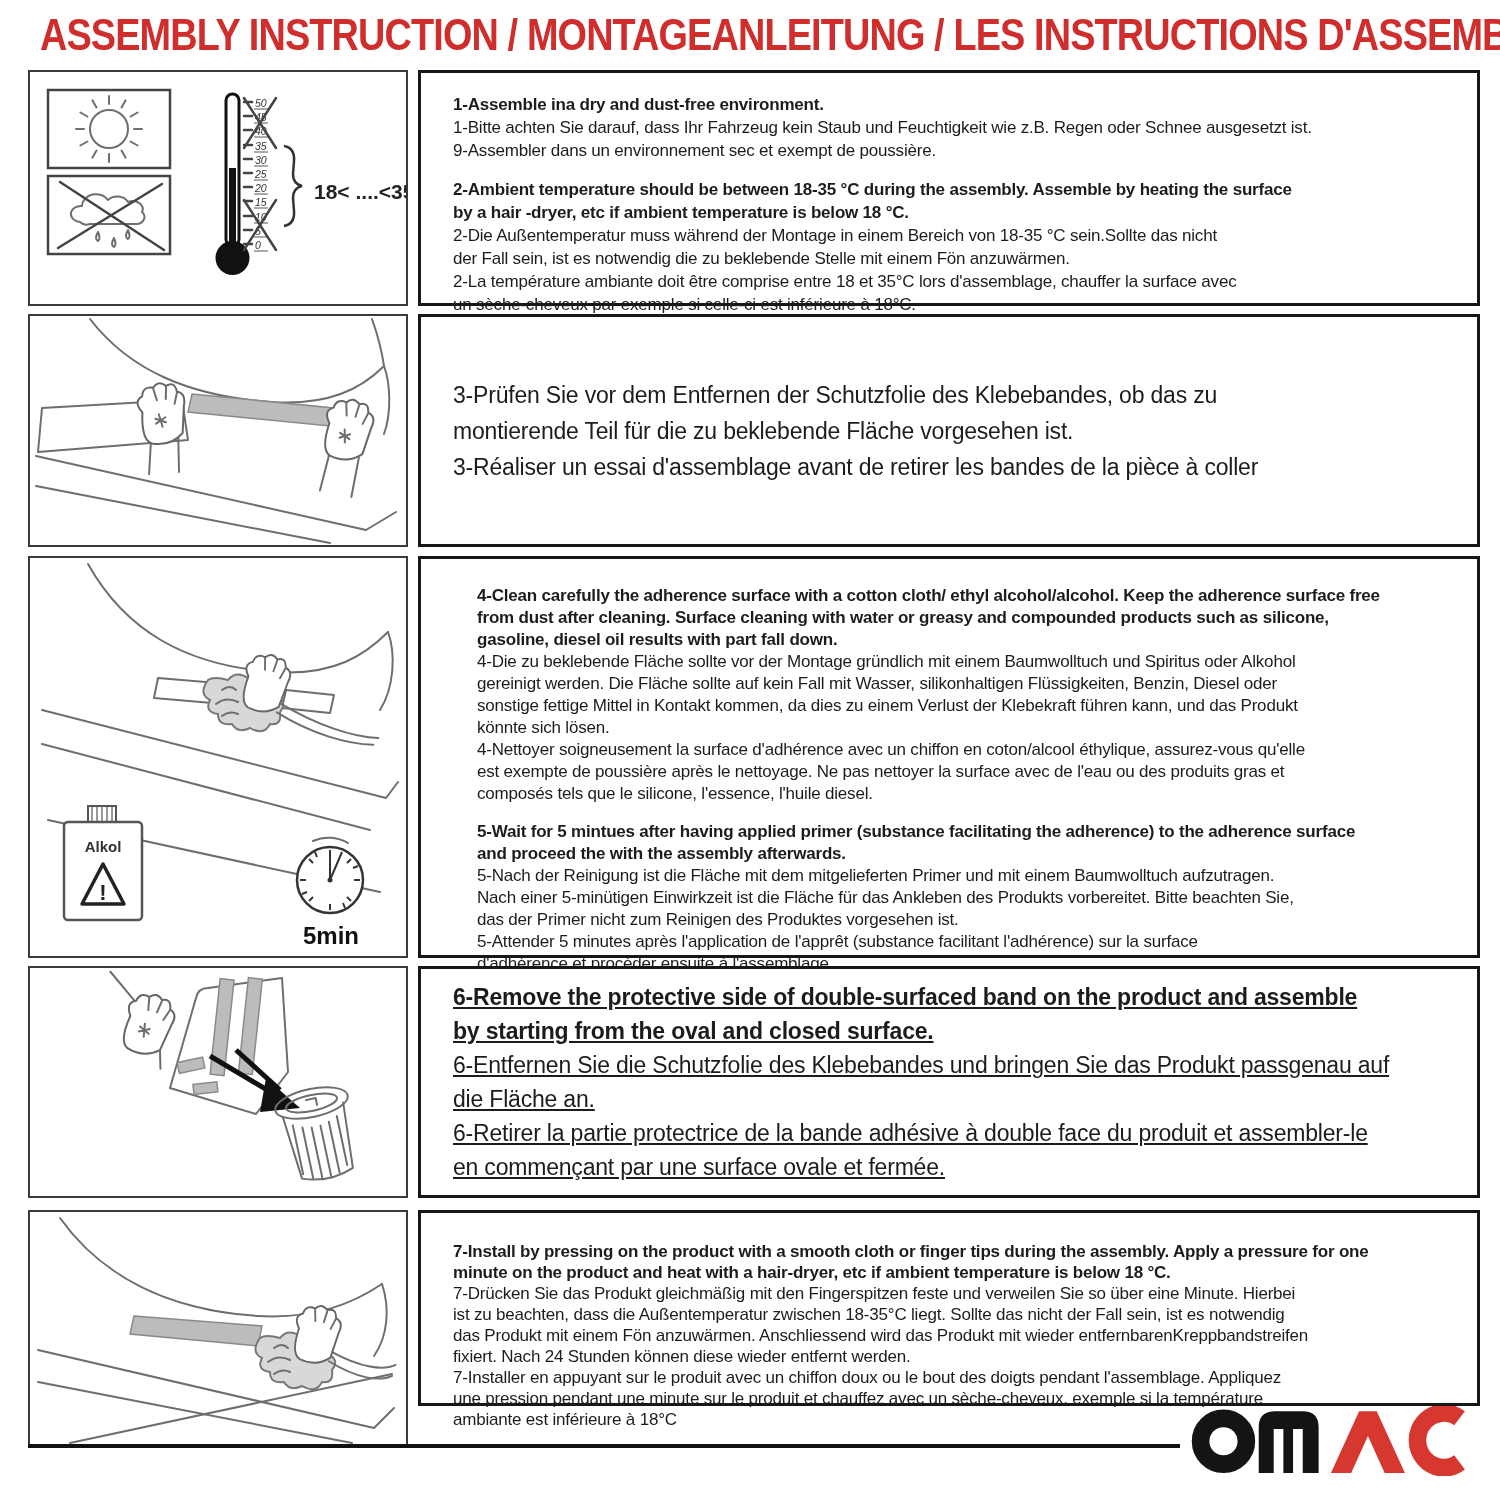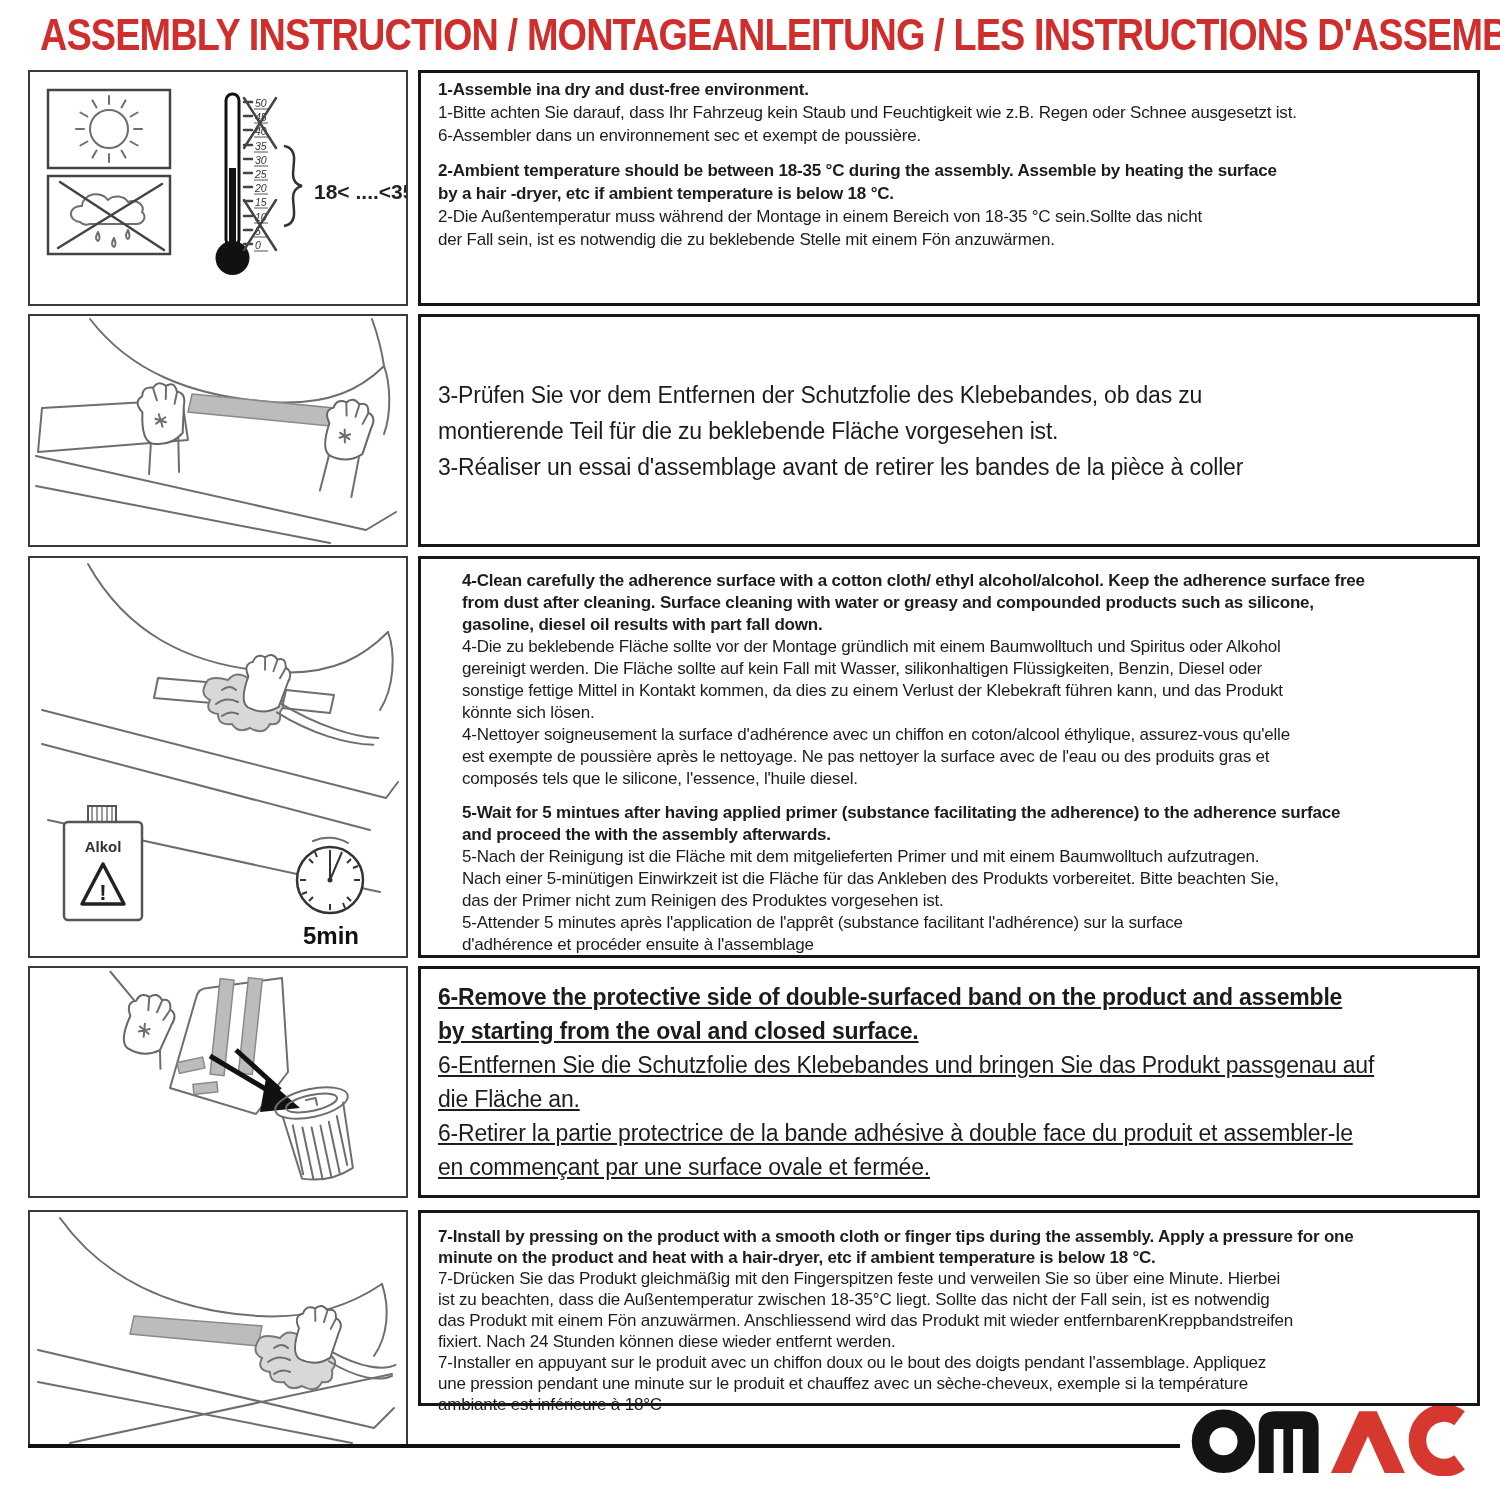--- a/index.html
+++ b/index.html
@@ -18,21 +18,21 @@
   .r1{top:70px;height:236px;}
   .r2{top:314px;height:233px;}
   .r3{top:556px;height:402px;}
   .r4{top:966px;height:232px;}
   .r5l{top:1210px;height:237px;}
   .r5r{top:1210px;height:196px;}
   .box p{margin:0;white-space:pre-line;letter-spacing:-0.2px;}
   .sec-sm p{font-size:17px;line-height:23px;}
   .sec-sm.tight p{line-height:22px;}
   .sec-sm.tighter p{line-height:21px;}
-  .step{margin:1px;}
+  .step{margin:16px;}
   .step + .step{margin-top:12px;}
   .r3.box-right{padding-top:10px;padding-left:40px;}
   .r5r.box-right{padding-top:12px;}
   .en{font-weight:700;}
   .sec-lg{display:flex;flex-direction:column;justify-content:center;}
   .sec-lg p{font-size:23px;line-height:36px;letter-spacing:-0.2px;}
   .r4.sec-lg p{line-height:34px;text-decoration:underline;}
   .box-left svg{display:block;width:100%;height:100%;}
   .draw{fill:none;stroke:#6e6e6e;stroke-width:2;stroke-linecap:round;stroke-linejoin:round;}
   .draw-dk{fill:none;stroke:#444;stroke-width:2.5;stroke-linecap:round;}
@@ -85,27 +85,29 @@
       <path fill="none" stroke="#333" stroke-width="2.5" d="M254,74 q11,2 10,15 l-1,13 q0,10 9,12 q-9,2 -9,12 l1,13 q1,13 -10,15"></path>
       <text x="284" y="127" font-size="21" font-weight="600" fill="#222">18&lt; ....&lt;35 C</text>
     </g>
   </svg>
 </div>
 
 <div class="box box-right r1 sec-sm">
   <div class="step">
     <p class="en">1-Assemble ina dry and dust-free environment.</p>
     <p>1-Bitte achten Sie darauf, dass Ihr Fahrzeug kein Staub und Feuchtigkeit wie z.B. Regen oder Schnee ausgesetzt ist.</p>
-    <p>6-Assembler dans un environnement sec et exempt de poussière.</p>
+    <p>9-Assembler dans un environnement sec et exempt de poussière.</p>
   </div>
   <div class="step">
     <p class="en">2-Ambient temperature should be between 18-35 °C  during the assembly. Assemble by heating the surface
 by a hair -dryer, etc if ambient temperature is below 18 °C.</p>
     <p>2-Die Außentemperatur muss während der Montage in einem Bereich von 18-35 °C  sein.Sollte das nicht
 der Fall sein, ist es notwendig die zu beklebende Stelle mit einem Fön anzuwärmen.</p>
+    <p>2-La température ambiante doit être comprise entre 18 et 35°C lors d'assemblage, chauffer la surface avec
+un sèche-cheveux par exemple si celle-ci est inférieure à 18°C.</p>
   </div>
 </div>
 
 <div class="box box-left r2">
   <svg viewBox="0 0 376 229">
     <g>
       <path class="draw" d="M60,3 C100,55 160,80 240,86 C300,90 332,72 354,50"></path>
       <path class="draw" d="M342,3 C348,20 352,36 354,50"></path>
       <path class="draw" d="M354,50 C360,66 362,96 354,118"></path>
       <polygon points="12,92 152,84 158,124 8,136" fill="#fff" class="draw"></polygon>

